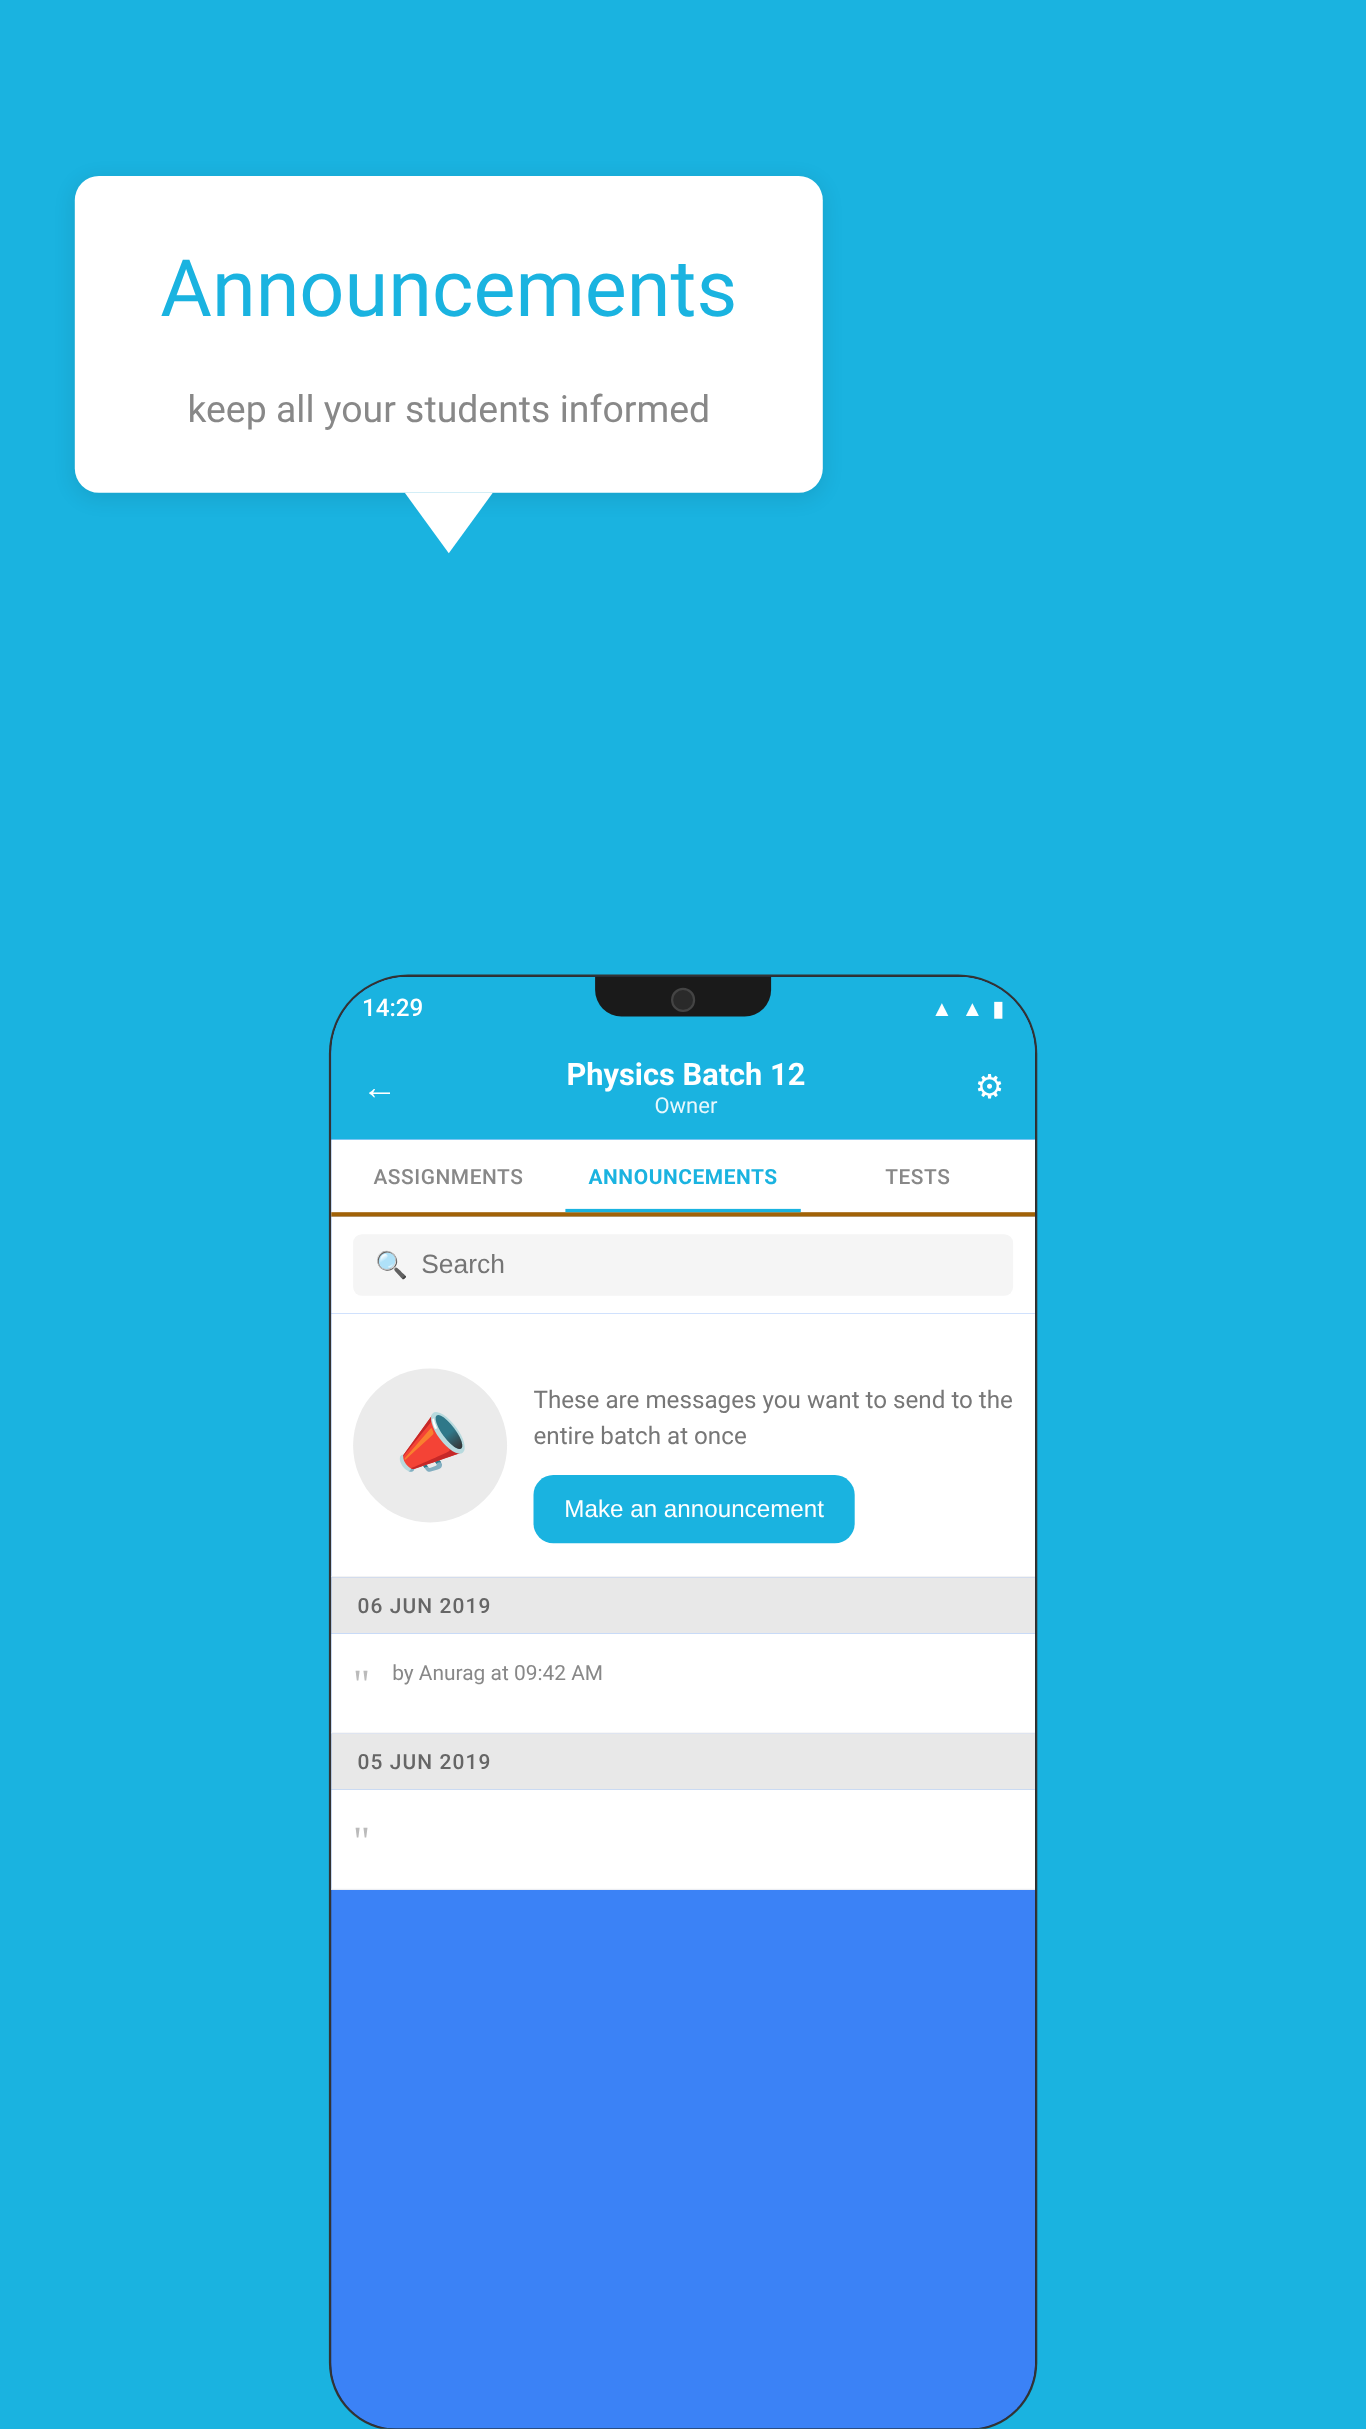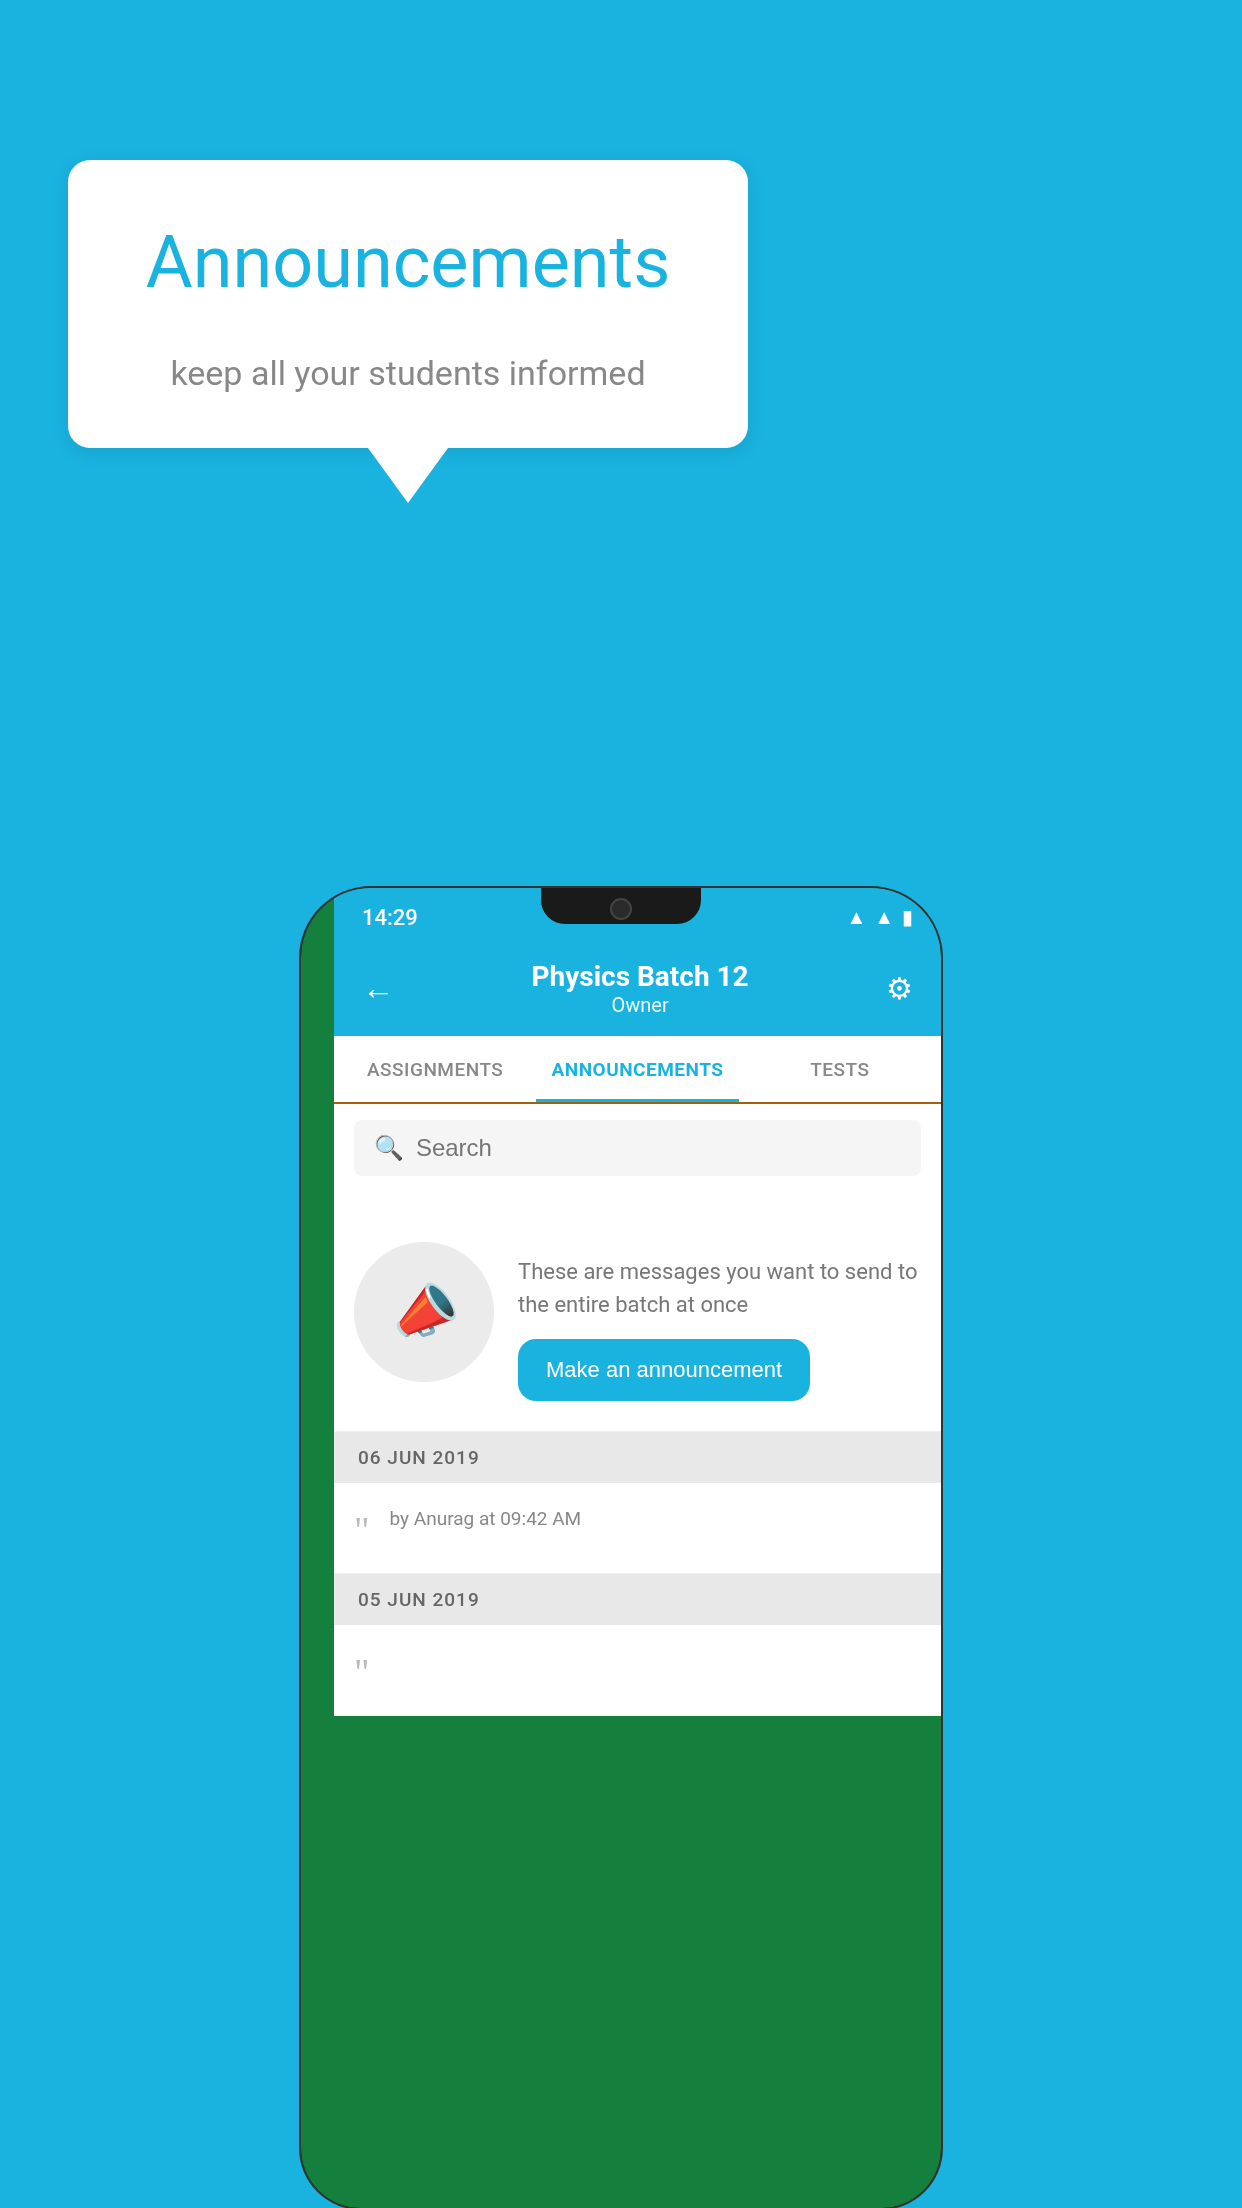--- a/index.html
+++ b/index.html
@@ -92,24 +92,23 @@
       border: 2px solid #444;
     }
 
     
     .phone-screen {
       position: absolute;
       top: 0;
       left: 0;
       right: 0;
       bottom: 0;
-      background: #15803d;
+      background: #3b82f6;
       border-radius: 68px 68px 58px 58px;
       overflow: hidden;
-      padding-left: 33px;
     }
 
     
     .status-bar {
       background: #1ab3e0;
       height: 52px;
       display: flex;
       align-items: center;
       justify-content: space-between;
       padding: 0 28px;
@@ -168,21 +167,21 @@
     .app-bar-settings {
       color: white;
       font-size: 30px;
       cursor: pointer;
     }
 
     
     .tabs-bar {
       background: white;
       display: flex;
-      border-bottom: 2px solid #a16207;
+      border-bottom: 4px solid #a16207;
       position: relative;
       justify-content: space-between;
     }
 
     .tab-item {
       flex: 1;
       text-align: center;
       padding: 22px 8px 18px;
       font-size: 19px;
       font-weight: 500;

